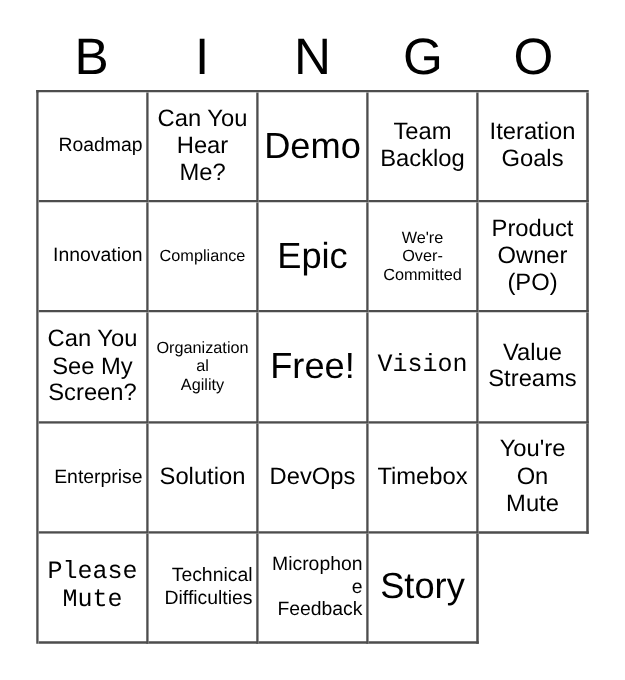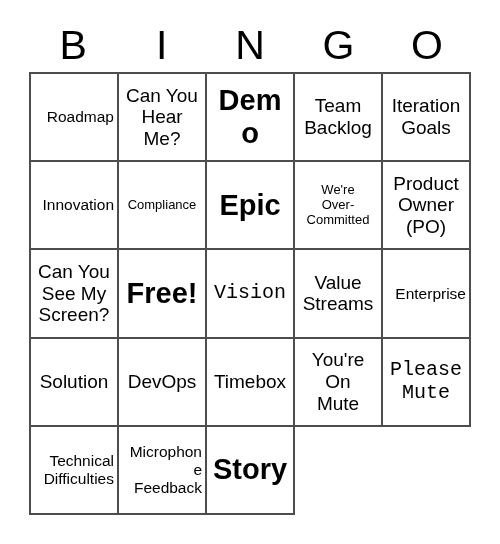--- a/index.html
+++ b/index.html
@@ -67,21 +67,21 @@
     overflow: hidden;
     background: #ffffff;
   }
   .cell-text {
     display: block;
     width: 100%;
     line-height: 1.14;
     word-wrap: break-word;
     white-space: pre-line;
   }
-  .fs-xl  { font-size: 29px; font-weight: bold; }
+  .fs-xl  { font-size: 29px; }
   .fs-lg  { font-size: 20px; font-family: Liberation Mono, monospace; }
   .fs-md  { font-size: 19px; }
   .fs-sm  { font-size: 15.5px; text-align: right; }
   .fs-xs  { font-size: 13px; }
 </style>
 </head>
 <body>
 
 <div id="bingo-card">
 
@@ -134,20 +134,24 @@
 Owner
 (PO)</span>
       </div>
 
     <div class="cell">
         <span class="cell-text fs-md">Can You
 See My
 Screen?</span>
       </div>
     <div class="cell">
+        <span class="cell-text fs-xs">Organizational
+Agility</span>
+      </div>
+    <div class="cell">
         <span class="cell-text fs-xl">Free!</span>
       </div>
     <div class="cell">
         <span class="cell-text fs-lg">Vision</span>
       </div>
     <div class="cell">
         <span class="cell-text fs-md">Value
 Streams</span>
       </div>
 

